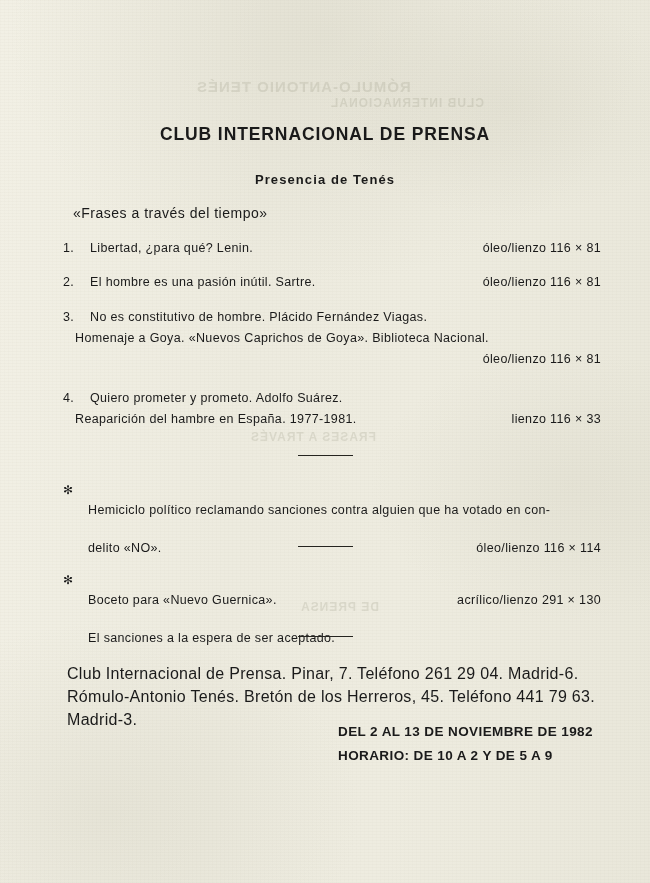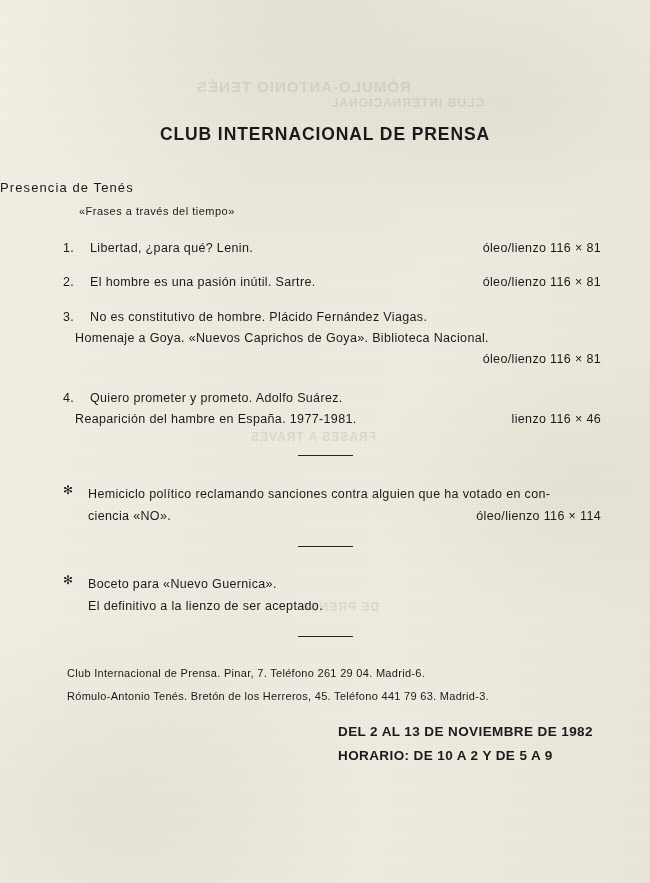--- a/index.html
+++ b/index.html
@@ -68,31 +68,33 @@
     top: 124px;
     left: 0;
     width: 650px;
     text-align: center;
     font-size: 17.5px;
     font-weight: bold;
     letter-spacing: 0.9px;
   }
   .subtitle {
     position: absolute;
-    top: 180px;
-    left: 0;
-    width: 650px;
+    top: 172px;
+    left: 0;
+    width: 650px;
+    text-align: center;
     font-size: 13px;
     letter-spacing: 1.1px;
+    font-weight: bold;
   }
   .series-heading {
     position: absolute;
     top: 205px;
-    left: 79px;
-    font-size: 11px;
+    left: 73px;
+    font-size: 14px;
     letter-spacing: 0.5px;
   }
 
   
   .work {
     position: absolute;
     left: 63px;
     width: 538px;
     font-size: 12.5px;
     letter-spacing: 0.35px;
@@ -146,20 +148,21 @@
     width: 24px;
     font-size: 12px;
   }
   .s1 { top: 483px; }
   .s2 { top: 573px; }
   .star-line {
     display: block;
     line-height: 22px;
     margin-left: 25px;
     position: relative;
+    margin-top: 16px;
   }
   
   .justify-line {
     text-align: justify;
     text-align-last: justify;
     width: 513px;
   }
 
   
   .sep {
@@ -171,21 +174,21 @@
   }
   .sep-1 { top: 455px; }
   .sep-2 { top: 546px; }
   .sep-3 { top: 636px; }
 
   
   .footer {
     position: absolute;
     left: 67px;
     top: 662px;
-    font-size: 11px;
+    font-size: 16px;
     letter-spacing: 0.3px;
   }
   .footer-line { line-height: 23px; display: block; }
 
   .schedule {
     position: absolute;
     left: 338px;
     top: 720px;
     font-size: 13.5px;
     font-weight: bold;
@@ -237,46 +240,47 @@
     <span class="spec-own">óleo/lienzo 116 × 81</span>
   </div>
 
   <div class="work w4">
     <span class="work-line">
       <span class="work-num">4.</span>
       <span class="work-text">Quiero prometer y prometo. Adolfo Suárez.</span>
     </span>
     <span class="work-line">
       <span class="work-text cont">Reaparición del hambre en España. 1977-1981.</span>
-      <span class="spec">lienzo 116 × 46</span>
+      <span class="spec">lienzo 116 × 33</span>
     </span>
   </div>
 
   <div class="sep sep-1"></div>
 
   <div class="star-work s1">
     <span class="star-mark">✻</span>
     <span class="star-line">
       <span class="justify-line">Hemiciclo político reclamando sanciones contra alguien que ha votado en con-</span>
     </span>
     <span class="star-line">
-      <span>ciencia «NO».</span>
+      <span>delito «NO».</span>
       <span class="spec">óleo/lienzo 116 × 114</span>
     </span>
   </div>
 
   <div class="sep sep-2"></div>
 
   <div class="star-work s2">
     <span class="star-mark">✻</span>
     <span class="star-line">
       <span>Boceto para «Nuevo Guernica».</span>
-    </span>
-    <span class="star-line">
-      <span>El definitivo a la lienzo de ser aceptado.</span>
+      <span class="spec">acrílico/lienzo 291 × 130</span>
+    </span>
+    <span class="star-line">
+      <span>El sanciones a la espera de ser aceptado.</span>
     </span>
   </div>
 
   <div class="sep sep-3"></div>
 
   <div class="footer">
     <span class="footer-line">Club Internacional de Prensa. Pinar, 7. Teléfono 261 29 04. Madrid-6.</span>
     <span class="footer-line">Rómulo-Antonio Tenés. Bretón de los Herreros, 45. Teléfono 441 79 63. Madrid-3.</span>
   </div>
 

